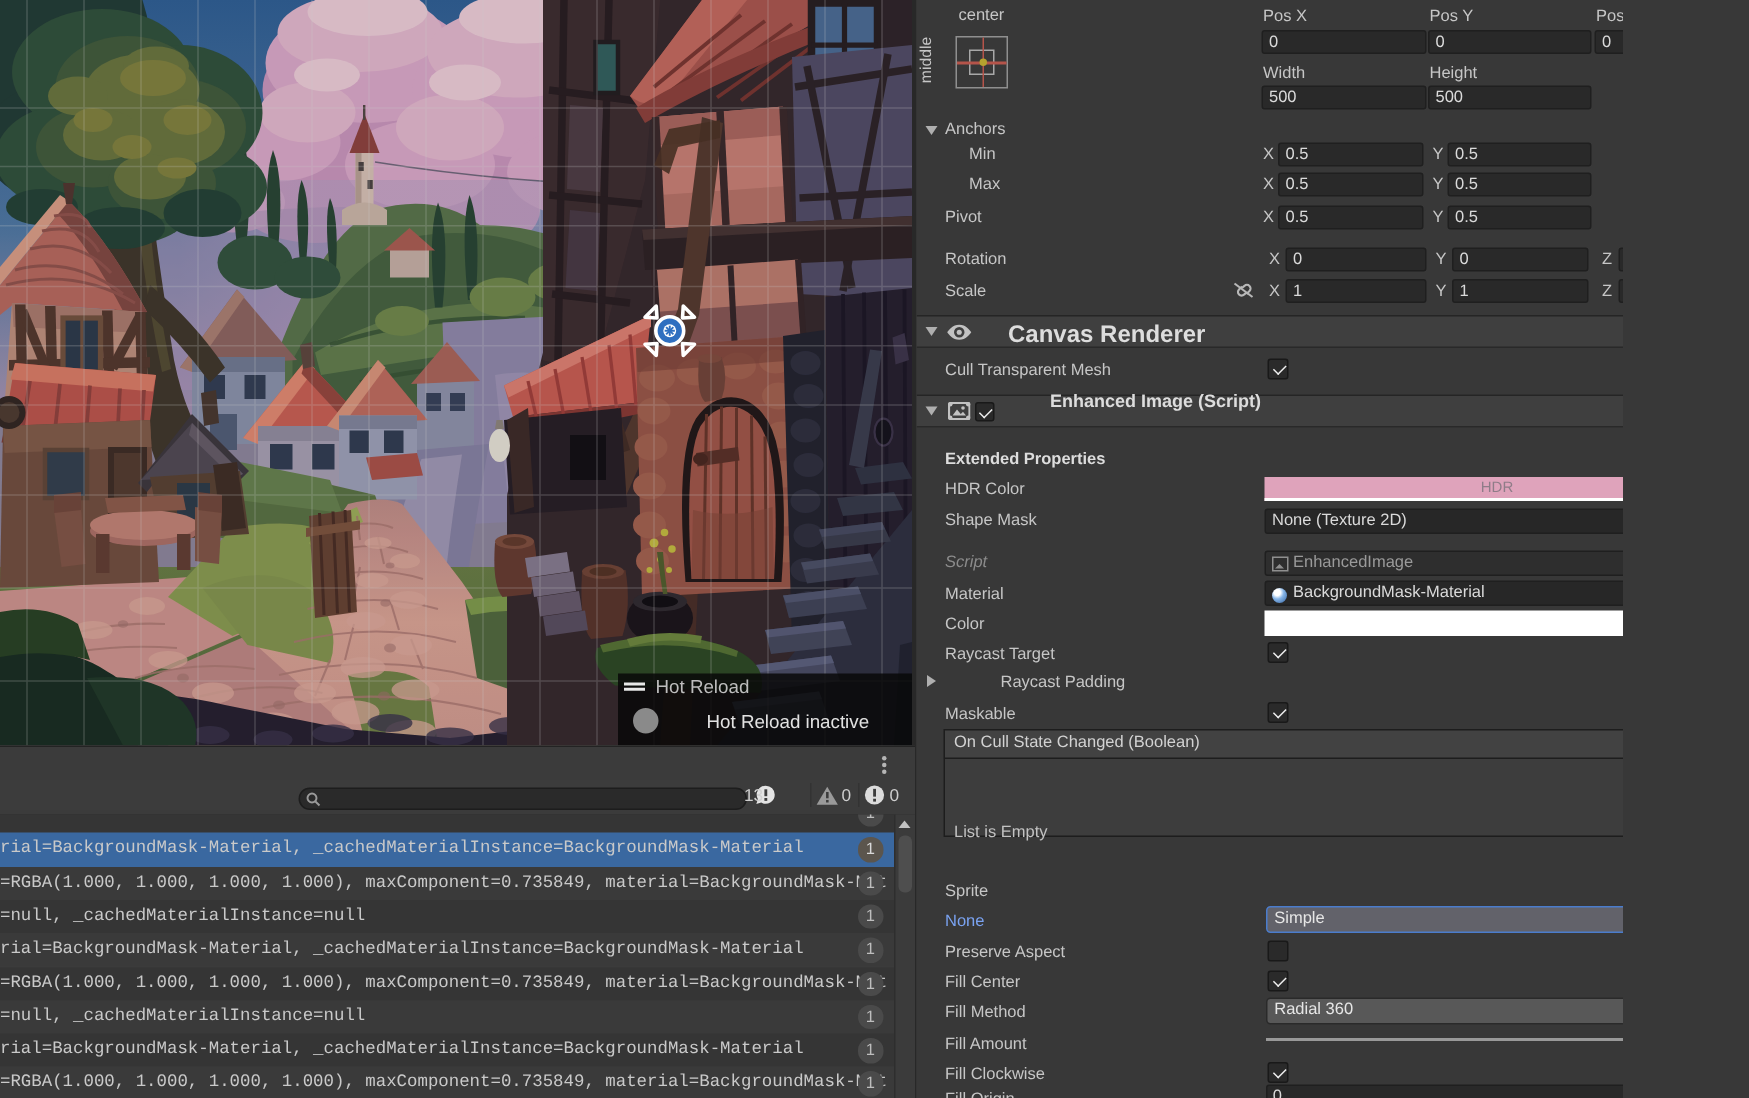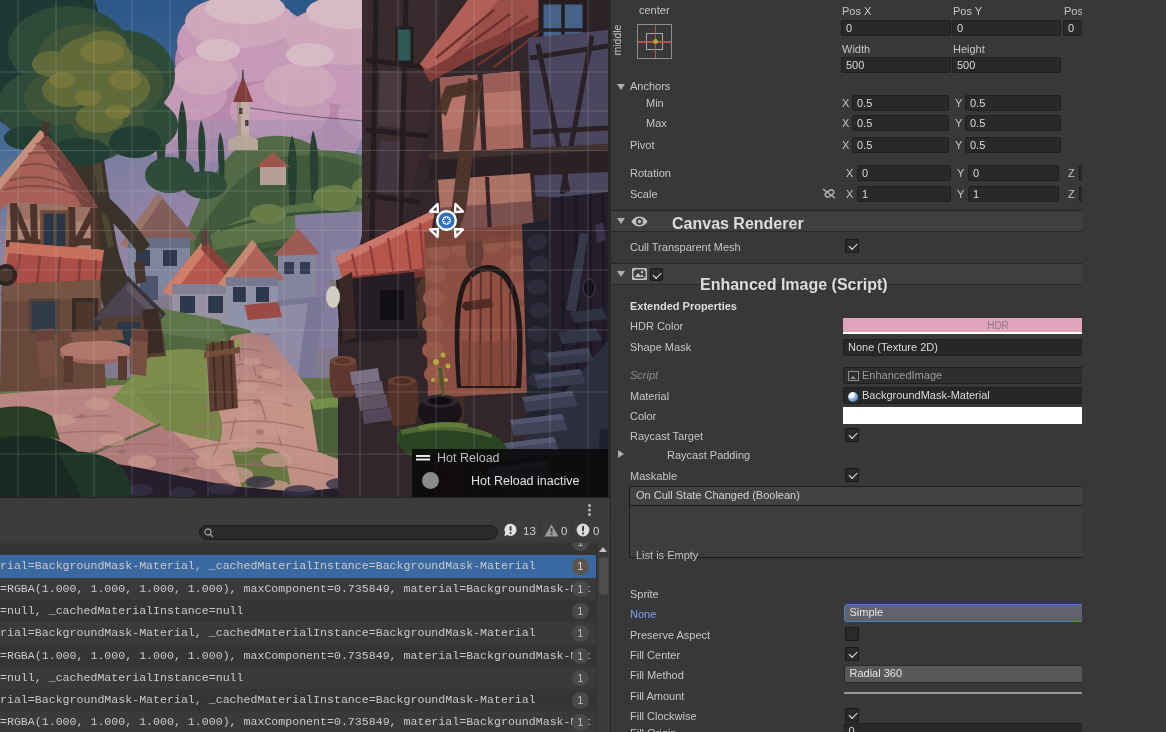--- a/index.html
+++ b/index.html
@@ -607,21 +607,21 @@
         <circle cx="4" cy="4" r="3" fill="none" stroke="#9a9a9a" stroke-width="1.3"></circle>
         <line x1="6.3" y1="6.3" x2="9" y2="9" stroke="#9a9a9a" stroke-width="1.3"></line>
       </svg>
 <div class="abs" style="left:540px;top:25px;width:1px;height:16px;background:#333;"></div>
 <div class="abs" style="left:572px;top:25px;width:1px;height:16px;background:#333;"></div>
 <svg class="abs" style="left:503px;top:26px;" width="15" height="14" viewBox="0 0 15 14">
         <path d="M7.5 0.8 a6 6 0 0 1 6 6 a6 6 0 0 1 -9 5.2 L1.2 13 L2.3 9.8 A6 6 0 0 1 7.5 0.8 Z" fill="#e4e4e4"></path>
         <rect x="6.6" y="3.2" width="1.9" height="4.6" fill="#3c3c3c"></rect>
         <rect x="6.6" y="9" width="1.9" height="1.9" fill="#3c3c3c"></rect>
       </svg>
-<div class="abs" style="left:523px;top:28px;color:#cfcfcf;font-size:11.5px;">13</div>
+<div class="abs" style="left:496px;top:28px;color:#cfcfcf;font-size:11.5px;">13</div>
 <svg class="abs" style="left:544px;top:26.5px;" width="15" height="13" viewBox="0 0 15 13">
         <path d="M7.5 0.5 L14.6 12.5 L0.4 12.5 Z" fill="#9a9a9a"></path>
         <rect x="6.7" y="4" width="1.7" height="4.2" fill="#3c3c3c"></rect>
         <rect x="6.7" y="9.3" width="1.7" height="1.7" fill="#3c3c3c"></rect>
       </svg>
 <div class="abs" style="left:561px;top:28px;color:#cfcfcf;font-size:11.5px;">0</div>
 <svg class="abs" style="left:576px;top:26px;" width="14" height="14" viewBox="0 0 14 14">
         <circle cx="7" cy="7" r="6.4" fill="#dcdcdc"></circle>
         <rect x="6.1" y="2.9" width="1.9" height="5.2" fill="#3c3c3c"></rect>
         <rect x="6.1" y="9.5" width="1.9" height="1.9" fill="#3c3c3c"></rect>
@@ -735,21 +735,21 @@
         <circle cx="1.5" cy="2.5" r="1.5" fill="#c2c2c2"></circle>
         <circle cx="13.5" cy="2.5" r="1.5" fill="#c2c2c2"></circle>
         <circle cx="1.5" cy="11.5" r="1.5" fill="#c2c2c2"></circle>
         <circle cx="13.5" cy="11.5" r="1.5" fill="#c2c2c2"></circle>
         <path d="M3 10 L6 6 L8.5 9 L10 7.5 L12 10 Z" fill="#c2c2c2"></path>
         <circle cx="10" cy="5" r="1.2" fill="#c2c2c2"></circle>
       </svg>
 <div class="chk" style="left:39px;top:268px;width:13px;height:13px;">
         <div class="tick" style="left:2px;top:2.5px;"></div>
       </div>
-<div class="lbl bold" style="left:61px;top:276px;font-size:16px;padding-left:28px;">Enhanced Image (Script)</div>
+<div class="lbl bold" style="left:61px;top:260px;font-size:12px;padding-left:28px;">Enhanced Image (Script)</div>
 <svg class="abs" style="left:505px;top:270px;" width="11" height="11" viewBox="0 0 11 11">
         <circle cx="5.5" cy="5.5" r="5" fill="#aeaeae"></circle>
         <text x="5.5" y="8.2" text-anchor="middle" font-size="8" font-weight="bold" fill="#333">?</text>
       </svg>
 <svg class="abs" style="left:524px;top:270px;" width="14" height="11" viewBox="0 0 14 11">
         <g stroke="#b5b5b5" stroke-width="1.5">
           <line x1="0" y1="3" x2="14" y2="3"></line>
           <line x1="0" y1="8" x2="14" y2="8"></line>
         </g>
         <rect x="8" y="0.5" width="3" height="5" fill="#3f3f3f" stroke="#b5b5b5" stroke-width="1.2"></rect>

